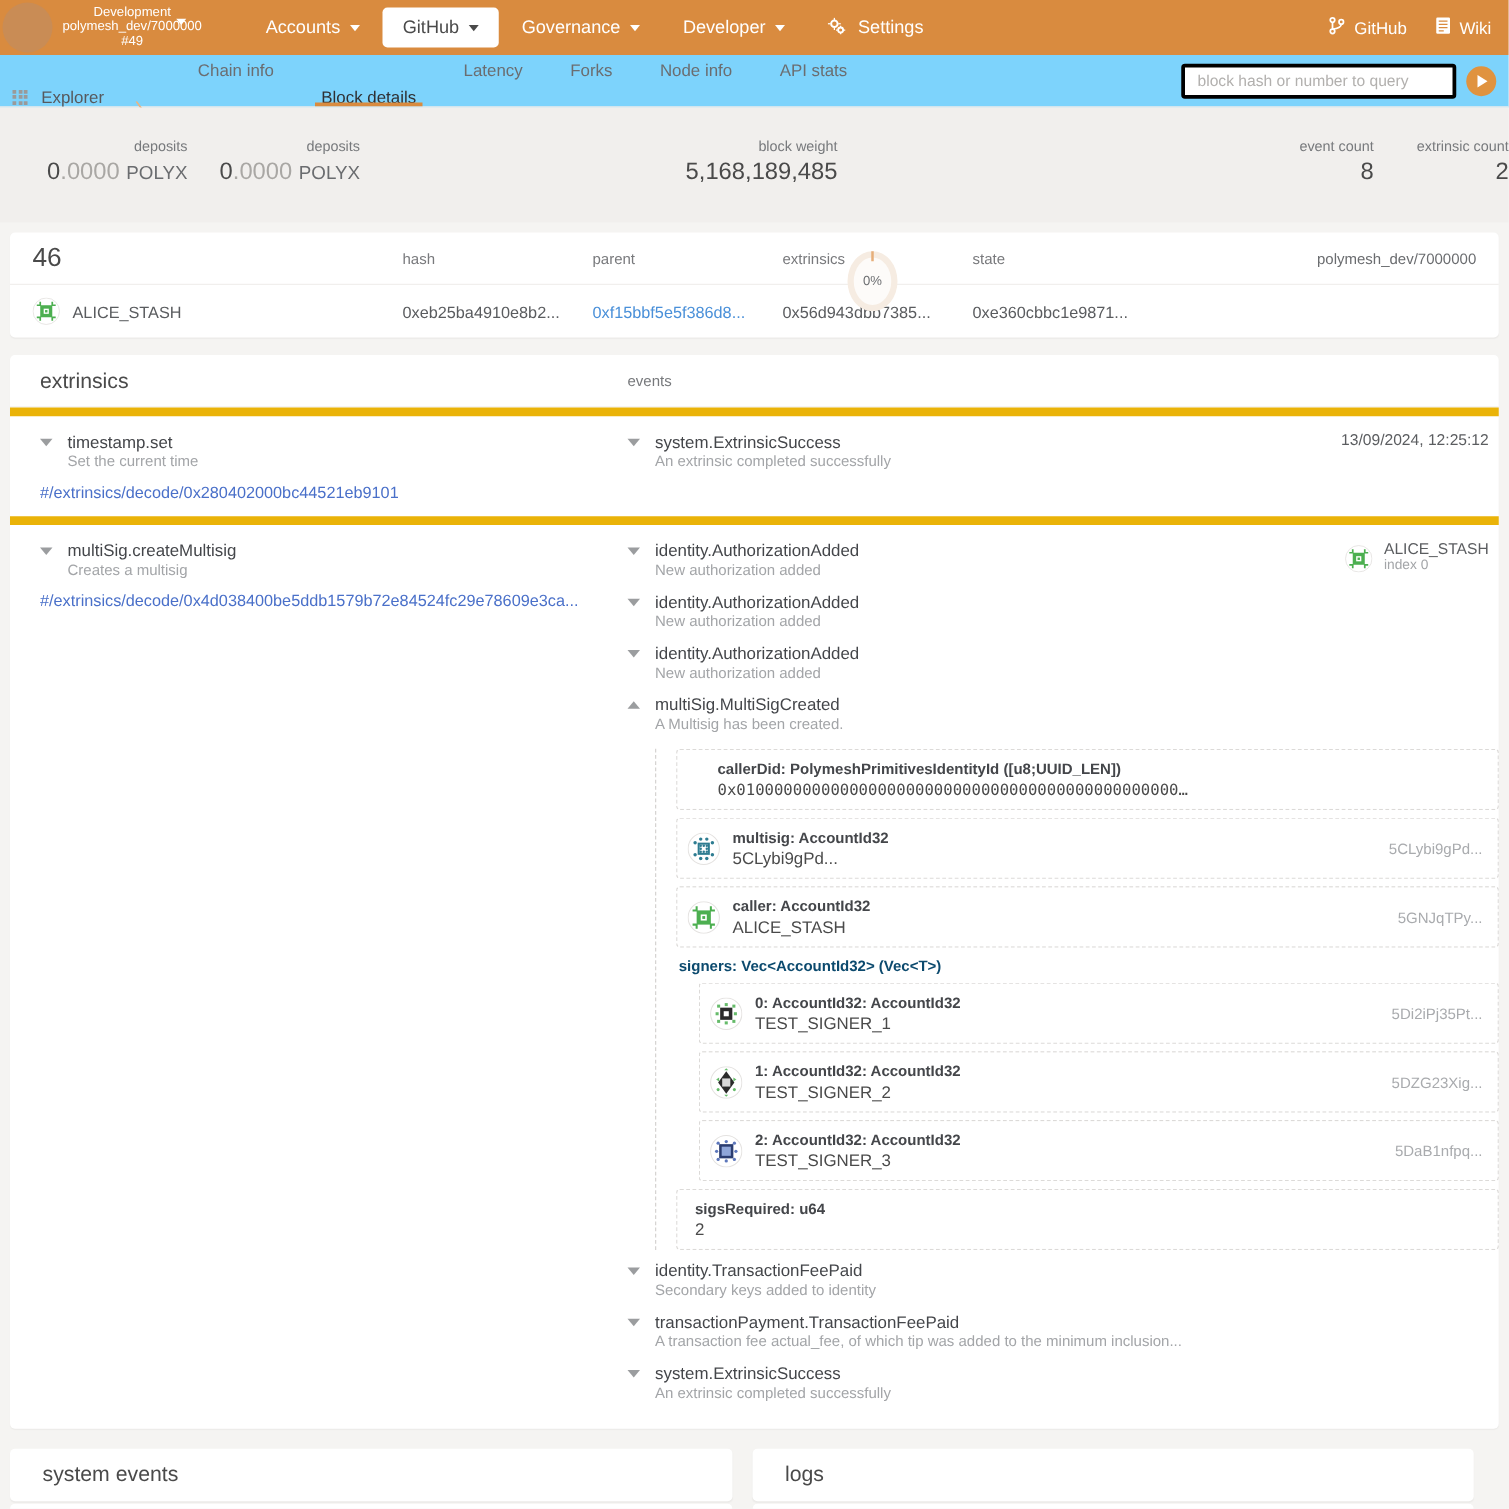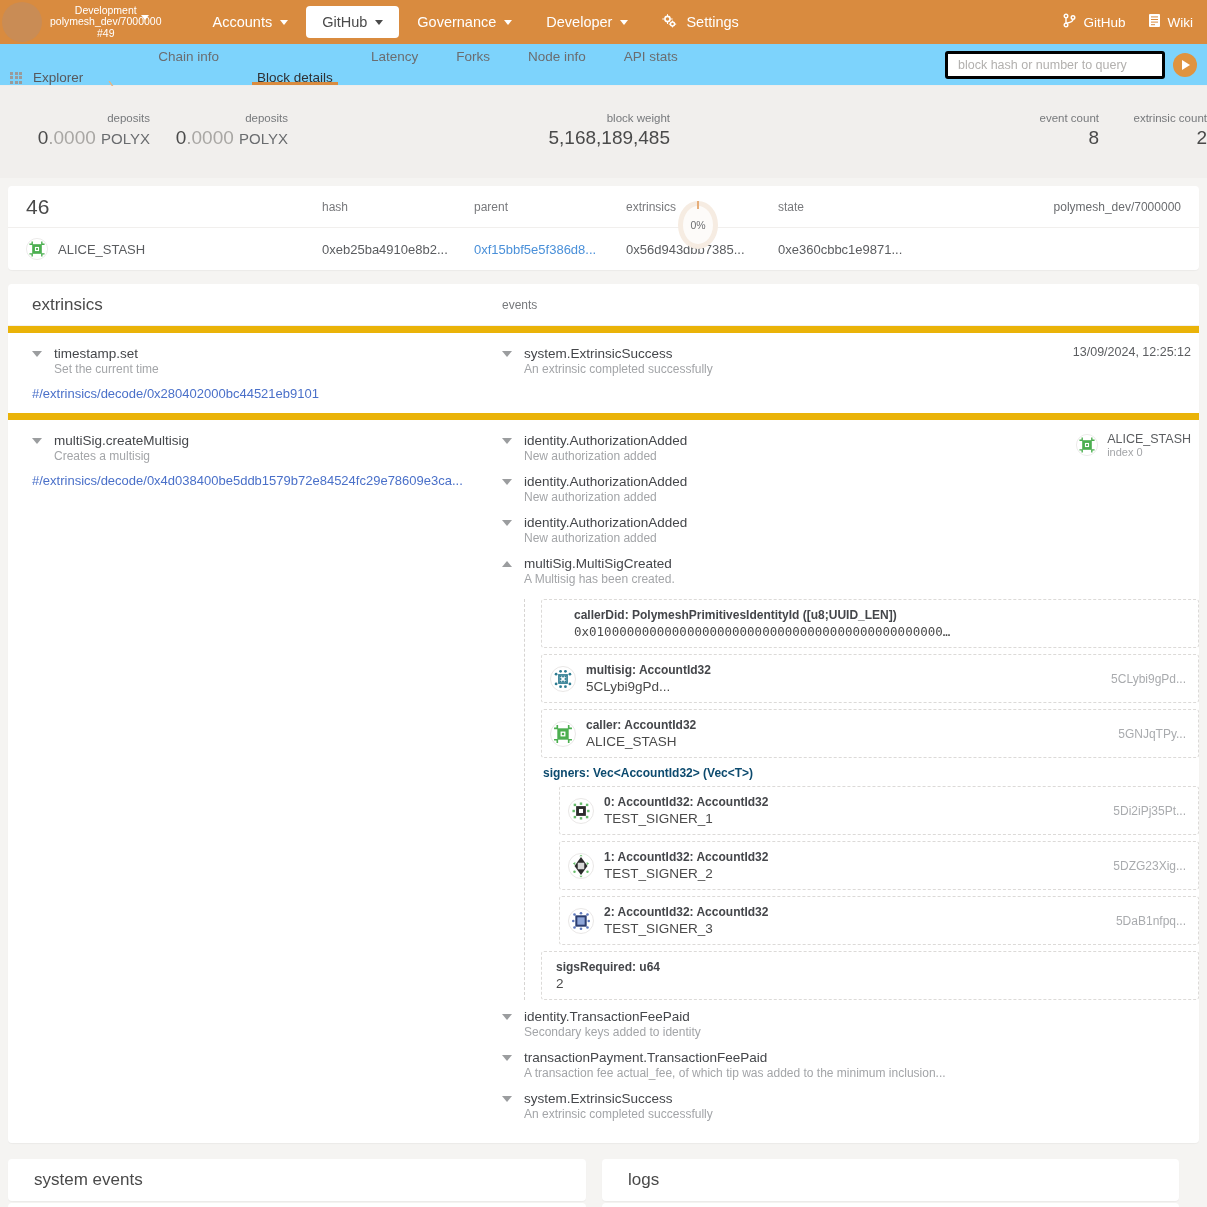--- a/index.html
+++ b/index.html
@@ -173,21 +173,21 @@
   .ev { display: flex; gap: 12px; align-items: flex-start; margin-bottom: 9px; }
   .ev .name { font-size: 13.5px; color: #44464a; line-height: 17px; }
   .ev .desc { font-size: 12px; color: #a3a5a8; line-height: 15px; }
   .decode-link {
     display: block; color: #4a70c9; font-size: 13px; margin-top: 5px;
     word-break: break-all; cursor: pointer;
   }
   .ev-line { display: flex; align-items: flex-start; }
   .ev-meta {
     margin-left: auto; padding-right: 8px; font-size: 12.5px; color: #5b5d60;
-    white-space: nowrap; display: flex; align-items: center; gap: 9px;
+    white-space: nowrap; display: flex; align-items: flex-end; gap: 9px;
   }
   .ev-meta .sub { font-size: 11px; color: #a3a5a8; }
 
   
   .params { margin: 6px 0 4px 22px; border-left: 1px dashed #d6d4d2; padding-left: 16px; }
   .pbox {
     border: 1px dashed #dcdad8; border-radius: 3px; padding: 8px 12px;
     margin-bottom: 6px; position: relative; display: flex; align-items: center;
     min-height: 36px;
   }

